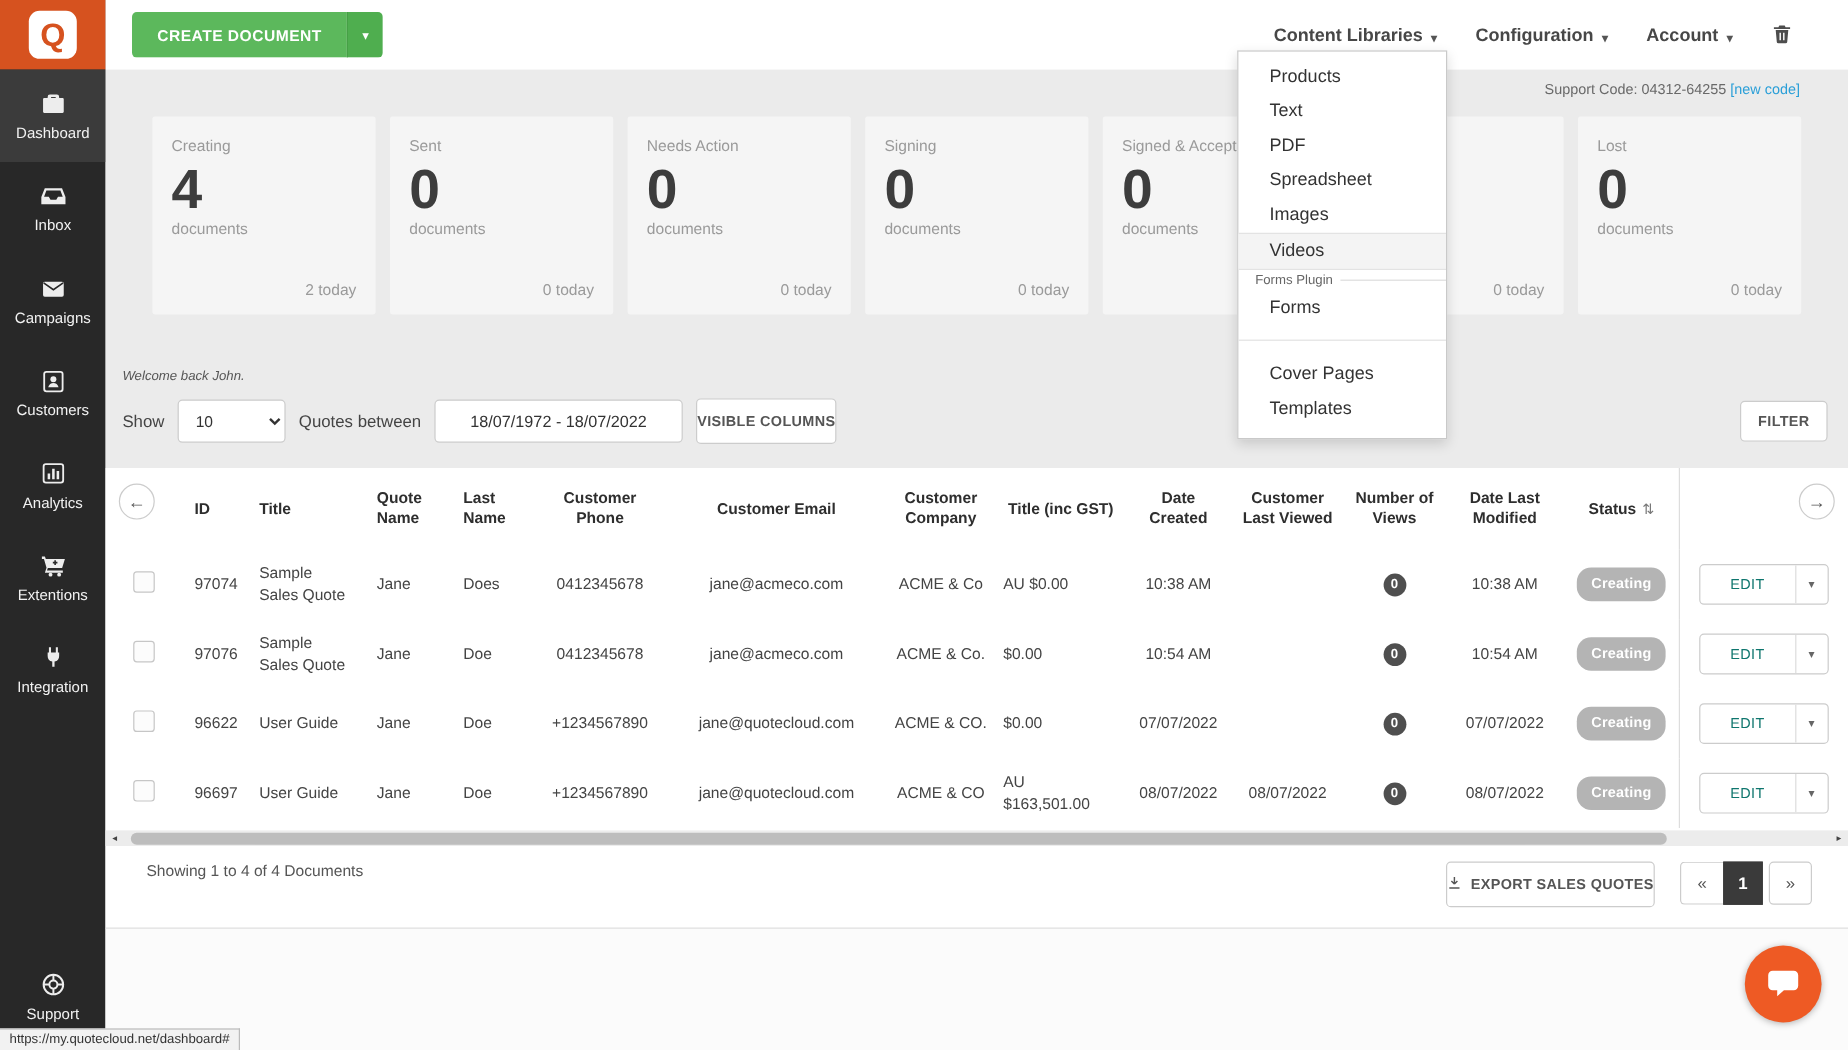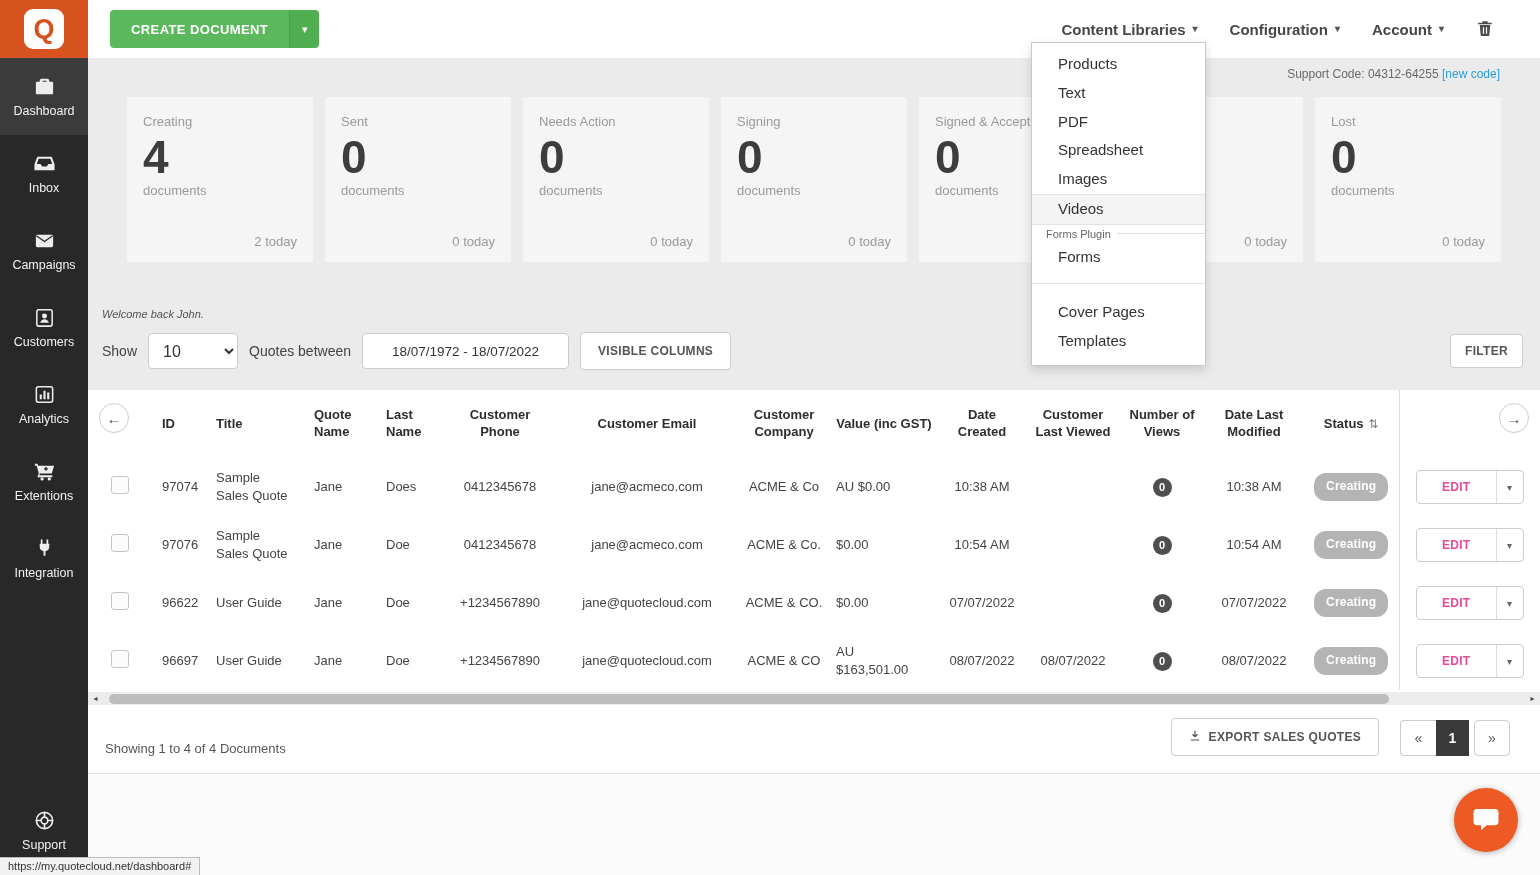--- a/index.html
+++ b/index.html
@@ -18,74 +18,74 @@
   .side-spacer {flex:1;}
   .side-item.support {margin-bottom:6px;}
 
   
   .main {flex:1; display:flex; flex-direction:column; min-width:0;}
   .topbar {height:58px; background:#fff; display:flex; align-items:center; padding:0 46px 0 22px; flex-shrink:0;}
   .create-btn {display:flex; height:38px; border-radius:4px; overflow:hidden; cursor:pointer; border:none; padding:0; background:none;}
   .create-main {background:#5cb85c; color:#fff; font-weight:bold; font-size:13px; letter-spacing:.4px; padding:0 21px; display:flex; align-items:center;}
   .create-caret {background:#4fae4f; border-left:1px solid #46a046; width:30px; color:#fff; display:flex; align-items:center; justify-content:center; font-size:11px;}
   .topnav {margin-left:auto; display:flex; align-items:center; gap:32px;}
-  .nav-item {font-size:15px; color:#474747; font-weight:bold; cursor:pointer; display:flex; align-items:flex-start; gap:7px; white-space:nowrap;}
+  .nav-item {font-size:15px; color:#474747; font-weight:bold; cursor:pointer; display:flex; align-items:flex-end; gap:7px; white-space:nowrap;}
   .nav-caret {font-size:10px; color:#555; padding-top:2px;}
   .trash-btn {background:none; border:none; cursor:pointer; display:flex; align-items:center;}
 
   
   .content {flex:1; background:#ebebeb; display:flex; flex-direction:column; min-height:0;}
   .support-code {text-align:right; padding:9px 40px 0 0; font-size:12px; color:#696969; height:23px;}
   .new-code-link {color:#2a9fd8; cursor:pointer; margin-left:0; text-decoration:none;text-align:right;}
 
   .cards {display:flex; gap:12px; margin:16px 39px 0;}
   .card {flex:1; height:165px; background:#f5f5f5; padding:17px 16px 13px; position:relative; border-radius:2px;}
   .card-label {font-size:13px; color:#9a9a9a; min-height:15px;}
   .card-value {font-size:46px; font-weight:bold; color:#3d3d3d; line-height:1.1; margin-top:3px; min-height:50px;}
   .card-unit {font-size:13px; color:#9a9a9a; min-height:15px;}
   .card-today {position:absolute; right:16px; bottom:13px; font-size:13px; color:#9a9a9a;}
 
   .welcome {margin:46px 0 12px 14px; font-size:11px; font-style:italic; color:#555;}
 
   .filterbar {display:flex; align-items:center; margin:0 17px 0 14px; gap:11px;}
   .fb-label {font-size:14px; color:#444;}
-  .show-select {width:90px; height:36px; border:1px solid #ccc; border-radius:4px; background:#fff; font-size:16px; color:#333; padding:0 6px 0 10px; font-family:"Liberation Sans", sans-serif;}
+  .show-select {width:90px; height:36px; border:1px solid #ccc; border-radius:4px; background:#fff; font-size:13px; color:#333; padding:0 6px 0 10px; font-family:"Liberation Sans", sans-serif;}
   .date-input {width:207px; height:36px; border:1px solid #ccc; border-radius:4px; background:#fff; font-size:13.5px; color:#333; text-align:center; font-family:"Liberation Sans", sans-serif;}
-  .btn-outline {background:#fff; border:1px solid #ccc; border-radius:4px; height:38px; padding:0 17px; font-size:12px; font-weight:bold; color:#555; letter-spacing:.3px; cursor:pointer; font-family:"Liberation Sans", sans-serif;}
+  .btn-outline {background:#fff; border:1px solid #ccc; border-radius:4px; height:38px; padding:0 0; font-size:12px; font-weight:bold; color:#555; letter-spacing:.3px; cursor:pointer; font-family:"Liberation Sans", sans-serif;}
   .filter-btn {margin-left:auto; height:34px; padding:0 14px;}
 
   
   .panel {margin-top:20px; background:#fff; flex-shrink:0;}
   .table-zone {position:relative; padding-left:12px;}
   table {border-collapse:collapse; table-layout:fixed; width:1440px;}
   thead th {height:68px; vertical-align:middle; font-size:13px; font-weight:bold; color:#2e2e2e; padding:0 6px; line-height:1.3;}
   tbody td {height:58px; vertical-align:middle; font-size:13px; color:#444; padding:0 6px; line-height:1.35;}
   .al {text-align:left;} .ac {text-align:center;}
   .c-id {padding-left:22px !important;}
   .c-title {padding-left:18px !important;}
   .c-first, .c-last {padding-left:18px !important;}
   .c-edit {border-left:1px solid #ddd; text-align:center;}
   .c-value-h {text-align:center;} .c-value {padding-right:10px !important;}
   .cb {display:inline-block; width:18px; height:18px; border:1px solid #c6c6c6; background:#fcfcfc; border-radius:3px; cursor:pointer;}
   .views-badge {display:inline-flex; width:19px; height:19px; border-radius:50%; background:#4f4f4f; color:#fff; font-size:11px; font-weight:bold; align-items:center; justify-content:center;}
   .status-badge {display:inline-block; background:#b4b4b4; color:#fff; font-weight:bold; font-size:12px; padding:5px 12px 6px; border-radius:12px; letter-spacing:.2px;}
   .sort-ic {font-size:12px; color:#777; font-weight:normal; margin-left:5px;}
   .edit-btn {display:inline-flex; height:34px; border:1px solid #ccc; border-radius:4px; overflow:hidden; background:#fff; cursor:pointer; padding:0; font-family:"Liberation Sans", sans-serif;}
-  .edit-main {padding:0 25px; display:flex; align-items:center; font-weight:bold; font-size:12px; color:#ec4899; letter-spacing:.3px;}
+  .edit-main {padding:0 25px; display:flex; align-items:center; font-weight:normal; font-size:12px; color:#0f766e; letter-spacing:.3px;}
   .edit-caret {width:27px; border-left:1px solid #ddd; display:flex; align-items:center; justify-content:center; color:#666; font-size:10px;}
   .circle-nav {position:absolute; width:30px; height:30px; border-radius:50%; border:1px solid #ccc; background:#fff; color:#555; font-size:15px; display:flex; align-items:center; justify-content:center; cursor:pointer; z-index:3; top:13px;}
   .circle-left {left:11px;}
   .circle-right {right:11px;}
 
   .hscroll {margin-top:2px; display:flex; align-items:center; height:13px; background:#ececec;}
   .hs-arrow {width:15px; font-size:8px; color:#444; text-align:center; line-height:13px; cursor:pointer; user-select:none;}
   .hs-track {flex:1; position:relative; height:13px;}
   .hs-thumb {position:absolute; left:6px; width:1280px; top:1.5px; height:10px; background:#bdbdbd; border-radius:5px; cursor:grab;}
 
-  .panel-footer {display:flex; align-items:flex-end; padding:13px 30px 17px 17px;}
+  .panel-footer {display:flex; align-items:flex-start; padding:13px 30px 17px 17px;margin-left:17px;}
   .showing {font-size:13px; color:#555;}
   .export-btn {margin-left:auto; display:flex; align-items:center; gap:8px; height:38px;}
   .pagination {display:flex; margin-left:21px; align-items:center;}
   .pg-btn {min-width:36px; height:36px; border:1px solid #ccc; background:#fff; color:#555; font-size:14px; display:flex; align-items:center; justify-content:center; cursor:pointer; font-family:"Liberation Sans", sans-serif;}
   .pg-prev {border-radius:4px 0 0 4px; border-right:none;}
   .pg-page {background:#3a3a3a; color:#fff; border-color:#3a3a3a; font-weight:bold; min-width:33px;}
   .pg-next {border-radius:4px; margin-left:5px;}
 
   .page-bottom {flex:1; background:#fbfbfb; border-top:1px solid #e0e0e0;}
 
@@ -317,21 +317,21 @@
             <thead>
               <tr>
                 <th class="ac"></th>
                 <th class="al c-id">ID</th>
                 <th class="al c-title">Title</th>
                 <th class="al c-first">Quote Name</th>
                 <th class="al c-last">Last Name</th>
                 <th class="ac">Customer Phone</th>
                 <th class="ac">Customer Email</th>
                 <th class="ac">Customer Company</th>
-                <th class="c-value-h">Value (inc GST)</th>
+                <th class="c-value-h">Title (inc GST)</th>
                 <th class="ac">Date Created</th>
                 <th class="ac">Customer Last Viewed</th>
                 <th class="ac">Number of Views</th>
                 <th class="ac">Date Last Modified</th>
                 <th class="ac"><span>Status</span><span class="sort-ic">⇅</span></th>
                 <th class="c-edit"></th>
               </tr>
             </thead>
             <tbody>
 

